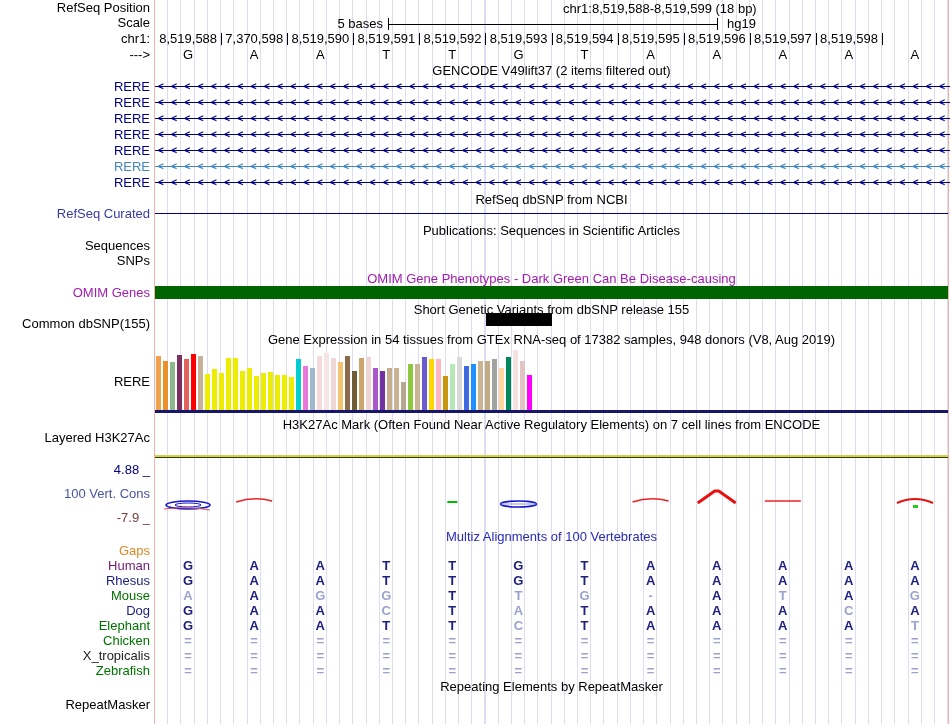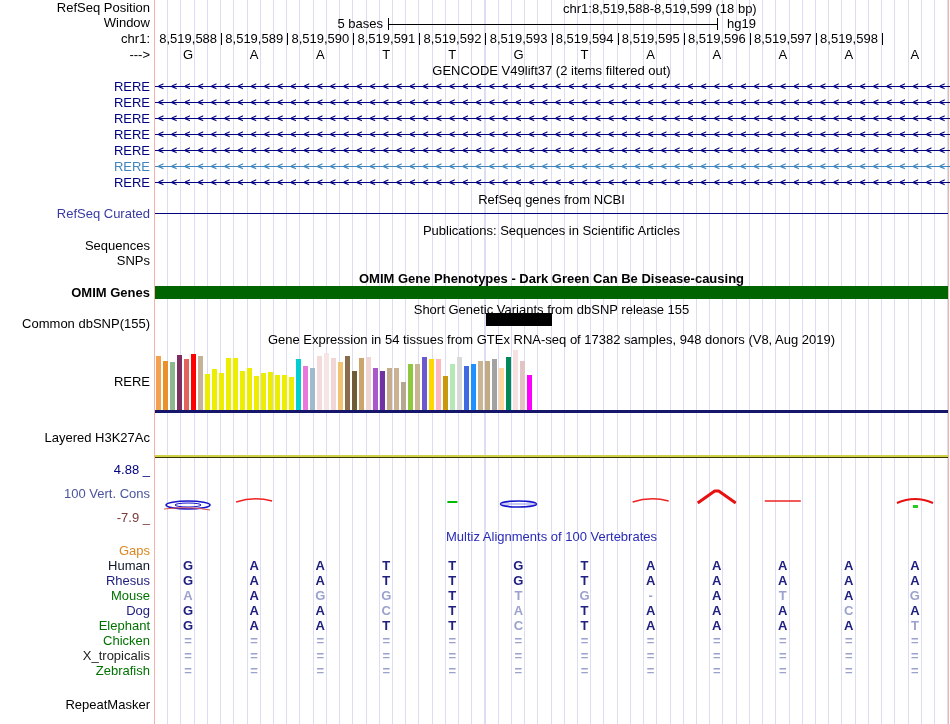--- a/index.html
+++ b/index.html
@@ -4,21 +4,21 @@
 <style>
   html,body{margin:0;padding:0;background:#fff;}
   #browser{position:relative;width:950px;height:724px;overflow:hidden;
     font-family:"Liberation Sans",sans-serif;font-size:13px;color:#000;background:#fff;}
   .abs{position:absolute;}
   .lbl{position:absolute;right:800px;white-space:nowrap;text-align:right;height:14px;line-height:14px;}
   .ctitle{position:absolute;left:155px;width:793px;text-align:center;white-space:nowrap;height:14px;line-height:14px;}
   .c-black{color:#000;}
   .c-navy{color:#000080;}
   .c-indigo{color:#3939A3;}
-  .c-dgreen{color:#000000;font-weight:bold;}
+  .c-dgreen{color:#a21caf;}
   .c-title-blue{color:#2A2AB8;}
   .c-slate{color:#4A549E;}
   .c-maroon{color:#7A3B3B;}
   #gridlines{position:absolute;left:155px;top:0;width:793px;height:724px;
     background-image:repeating-linear-gradient(to right,transparent 0px,transparent 12.2px,#dcdcf2 12.2px,#dcdcf2 13.22px);}
   .edge-line{position:absolute;top:0;width:1px;height:724px;background:#F4B2AA;}
   .tick{position:absolute;width:1px;height:12px;background:#000;}
   .coord{position:absolute;text-align:right;height:14px;line-height:14px;}
   .base-cell{position:absolute;text-align:center;height:14px;line-height:14px;color:#000;}
   .gene-row{position:absolute;left:155px;width:793px;height:14px;overflow:hidden;
@@ -31,32 +31,32 @@
 <body>
 
 <div id="browser">
   <div id="gridlines"></div>
   <div class="edge-line" style="left:154px;"></div>
   <div class="edge-line" style="left:948px;"></div>
 
   <div class="lbl c-black" style="top:1px;">RefSeq Position</div>
   <div class="abs c-black" style="left:563px;top:1px;white-space:nowrap;">chr1:8,519,588-8,519,599 (18 bp)</div>
 
-  <div class="lbl c-black" style="top:16px;">Window</div>
+  <div class="lbl c-black" style="top:16px;">Scale</div>
   <div class="abs c-black" style="left:300px;top:16px;width:83px;text-align:right;">5 bases</div>
   <div class="abs" style="left:388px;top:24px;width:330px;height:1px;background:#000;"></div>
   <div class="abs" style="left:388px;top:18px;width:1px;height:12px;background:#000;"></div>
   <div class="abs" style="left:717px;top:18px;width:1px;height:12px;background:#000;"></div>
   <div class="abs c-black" style="left:727px;top:16px;">hg19</div>
 
   <div class="lbl c-black" style="top:32px;">chr1:</div>
   <div id="coords-row">
       <div class="coord c-black" style="left: 151.083px; top: 32px; width: 66px;">8,519,588</div>
       <div class="tick" style="left: 221.1px; top: 33px;"></div>
-      <div class="coord c-black" style="left: 217.167px; top: 32px; width: 66px;">8,519,589</div>
+      <div class="coord c-black" style="left: 217.167px; top: 32px; width: 66px;">7,370,598</div>
       <div class="tick" style="left: 287.2px; top: 33px;"></div>
       <div class="coord c-black" style="left: 283.25px; top: 32px; width: 66px;">8,519,590</div>
       <div class="tick" style="left: 353.3px; top: 33px;"></div>
       <div class="coord c-black" style="left: 349.333px; top: 32px; width: 66px;">8,519,591</div>
       <div class="tick" style="left: 419.3px; top: 33px;"></div>
       <div class="coord c-black" style="left: 415.417px; top: 32px; width: 66px;">8,519,592</div>
       <div class="tick" style="left: 485.4px; top: 33px;"></div>
       <div class="coord c-black" style="left: 481.5px; top: 32px; width: 66px;">8,519,593</div>
       <div class="tick" style="left: 551.5px; top: 33px;"></div>
       <div class="coord c-black" style="left: 547.583px; top: 32px; width: 66px;">8,519,594</div>
@@ -98,21 +98,21 @@
       <div class="lbl" style="top: 128px; color: rgb(0, 0, 128);">RERE</div>
       <div class="gene-row" style="top: 128px; color: rgb(0, 0, 128); letter-spacing: 7.4px; padding-left: 3px; background-image: linear-gradient(transparent 6px, rgb(0, 0, 128) 6px, rgb(0, 0, 128) 7px, transparent 7px);">&lt;&lt;&lt;&lt;&lt;&lt;&lt;&lt;&lt;&lt;&lt;&lt;&lt;&lt;&lt;&lt;&lt;&lt;&lt;&lt;&lt;&lt;&lt;&lt;&lt;&lt;&lt;&lt;&lt;&lt;&lt;&lt;&lt;&lt;&lt;&lt;&lt;&lt;&lt;&lt;&lt;&lt;&lt;&lt;&lt;&lt;&lt;&lt;&lt;&lt;&lt;&lt;&lt;&lt;&lt;&lt;&lt;&lt;&lt;&lt;</div>
       <div class="lbl" style="top: 144px; color: rgb(0, 0, 128);">RERE</div>
       <div class="gene-row" style="top: 144px; color: rgb(0, 0, 128); letter-spacing: 7.4px; padding-left: 3px; background-image: linear-gradient(transparent 6px, rgb(0, 0, 128) 6px, rgb(0, 0, 128) 7px, transparent 7px);">&lt;&lt;&lt;&lt;&lt;&lt;&lt;&lt;&lt;&lt;&lt;&lt;&lt;&lt;&lt;&lt;&lt;&lt;&lt;&lt;&lt;&lt;&lt;&lt;&lt;&lt;&lt;&lt;&lt;&lt;&lt;&lt;&lt;&lt;&lt;&lt;&lt;&lt;&lt;&lt;&lt;&lt;&lt;&lt;&lt;&lt;&lt;&lt;&lt;&lt;&lt;&lt;&lt;&lt;&lt;&lt;&lt;&lt;&lt;&lt;</div>
       <div class="lbl" style="top: 160px; color: rgb(65, 134, 190);">RERE</div>
       <div class="gene-row" style="top: 160px; color: rgb(65, 134, 190); letter-spacing: 7.4px; padding-left: 3px; background-image: linear-gradient(transparent 6px, rgb(65, 134, 190) 6px, rgb(65, 134, 190) 7px, transparent 7px);">&lt;&lt;&lt;&lt;&lt;&lt;&lt;&lt;&lt;&lt;&lt;&lt;&lt;&lt;&lt;&lt;&lt;&lt;&lt;&lt;&lt;&lt;&lt;&lt;&lt;&lt;&lt;&lt;&lt;&lt;&lt;&lt;&lt;&lt;&lt;&lt;&lt;&lt;&lt;&lt;&lt;&lt;&lt;&lt;&lt;&lt;&lt;&lt;&lt;&lt;&lt;&lt;&lt;&lt;&lt;&lt;&lt;&lt;&lt;&lt;</div>
       <div class="lbl" style="top: 176px; color: rgb(0, 0, 128);">RERE</div>
       <div class="gene-row" style="top: 176px; color: rgb(0, 0, 128); letter-spacing: 7.4px; padding-left: 3px; background-image: linear-gradient(transparent 6px, rgb(0, 0, 128) 6px, rgb(0, 0, 128) 7px, transparent 7px);">&lt;&lt;&lt;&lt;&lt;&lt;&lt;&lt;&lt;&lt;&lt;&lt;&lt;&lt;&lt;&lt;&lt;&lt;&lt;&lt;&lt;&lt;&lt;&lt;&lt;&lt;&lt;&lt;&lt;&lt;&lt;&lt;&lt;&lt;&lt;&lt;&lt;&lt;&lt;&lt;&lt;&lt;&lt;&lt;&lt;&lt;&lt;&lt;&lt;&lt;&lt;&lt;&lt;&lt;&lt;&lt;&lt;&lt;&lt;&lt;</div>
     </div>
 
-  <div class="ctitle c-black" style="top:193px;">RefSeq genes from NCBI</div>
+  <div class="ctitle c-black" style="top:193px;">RefSeq dbSNP from NCBI</div>
   <div class="lbl c-indigo" style="top:207px;">RefSeq Curated</div>
   <div class="hline" style="top:213px;height:1px;background:#000080;"></div>
 
   <div class="ctitle c-black" style="top:224px;">Publications: Sequences in Scientific Articles</div>
   <div class="lbl c-black" style="top:239px;">Sequences</div>
   <div class="lbl c-black" style="top:254px;">SNPs</div>
 
   <div class="ctitle c-dgreen" style="top:272px;">OMIM Gene Phenotypes - Dark Green Can Be Disease-causing</div>
   <div class="lbl c-dgreen" style="top:286px;">OMIM Genes</div>
   <div class="hline" style="top:286px;height:13px;background:#006400;"></div>
@@ -174,20 +174,21 @@
       <div class="gtex-bar" style="left: 485px; top: 361px; width: 5px; height: 49px; background: rgb(194, 170, 130);"></div>
       <div class="gtex-bar" style="left: 492px; top: 359px; width: 5px; height: 51px; background: rgb(162, 162, 162);"></div>
       <div class="gtex-bar" style="left: 499px; top: 368px; width: 5px; height: 42px; background: rgb(255, 214, 155);"></div>
       <div class="gtex-bar" style="left: 506px; top: 357px; width: 5px; height: 53px; background: rgb(0, 136, 90);"></div>
       <div class="gtex-bar" style="left: 513px; top: 350px; width: 5px; height: 60px; background: rgb(246, 225, 225);"></div>
       <div class="gtex-bar" style="left: 520px; top: 361px; width: 5px; height: 49px; background: rgb(226, 196, 196);"></div>
       <div class="gtex-bar" style="left: 527px; top: 375px; width: 5px; height: 35px; background: rgb(255, 0, 255);"></div>
     </div>
   <div class="hline" style="top:410px;height:3px;background:#16166B;"></div>
 
+  <div class="ctitle c-black" style="top:418px;">H3K27Ac Mark (Often Found Near Active Regulatory Elements) on 7 cell lines from ENCODE</div>
   <div class="lbl c-black" style="top:431px;">Layered H3K27Ac</div>
   <div class="hline" style="top:455px;height:2px;background:#D2D24A;"></div>
   <div class="hline" style="top:457px;height:1px;background:#3A3A00;"></div>
 
   <div class="lbl c-navy" style="top:463px;">4.88 _</div>
   <div class="lbl c-slate" style="top:487px;">100 Vert. Cons</div>
   <div class="lbl c-maroon" style="top:511px;">-7.9 _</div>
   <svg id="phylop-svg" class="abs" style="left:155px;top:460px;" width="793" height="62">
       <ellipse cx="33.041666666666664" cy="45" rx="22" ry="4" fill="none" stroke="#1414CC" stroke-width="1.6"></ellipse>
       <ellipse cx="33.041666666666664" cy="45" rx="13" ry="2" fill="none" stroke="#1414CC" stroke-width="1"></ellipse>
@@ -199,21 +200,21 @@
       <path d="M 477.62499999999994 42 Q 495.62499999999994 36 513.625 41" fill="none" stroke="#EE2222" stroke-width="1.4"></path>
       <path d="M 542.7083333333333 43 L 559.7083333333333 31 L 563.7083333333333 31 L 580.7083333333333 43" fill="none" stroke="#E81111" stroke-width="3" stroke-linejoin="round"></path>
       <line x1="609.7916666666666" y1="41" x2="645.7916666666666" y2="41" stroke="#EE2222" stroke-width="1.4"></line>
       <path d="M 741.9583333333333 43 Q 759.9583333333333 35 777.9583333333333 43" fill="none" stroke="#E81111" stroke-width="2"></path>
       <rect x="757.9583333333333" y="45" width="5" height="3" fill="#22CC22"></rect>
     </svg>
 
   <div class="ctitle c-title-blue" style="top:530px;">Multiz Alignments of 100 Vertebrates</div>
   <div id="multiz-rows">
       <div class="lbl" style="top: 544px; color: rgb(221, 136, 34);">Gaps</div>
-      <div class="lbl" style="top: 559px; color: #0f172a;">Human</div>
+      <div class="lbl" style="top: 559px; color: #701a75;">Human</div>
       <div class="mz-cell" style="left: 155px; top: 559px; color: rgb(32, 32, 128);">G</div>
       <div class="mz-cell" style="left: 221.1px; top: 559px; color: rgb(32, 32, 128);">A</div>
       <div class="mz-cell" style="left: 287.2px; top: 559px; color: rgb(32, 32, 128);">A</div>
       <div class="mz-cell" style="left: 353.3px; top: 559px; color: rgb(32, 32, 128);">T</div>
       <div class="mz-cell" style="left: 419.3px; top: 559px; color: rgb(32, 32, 128);">T</div>
       <div class="mz-cell" style="left: 485.4px; top: 559px; color: rgb(32, 32, 128);">G</div>
       <div class="mz-cell" style="left: 551.5px; top: 559px; color: rgb(32, 32, 128);">T</div>
       <div class="mz-cell" style="left: 617.6px; top: 559px; color: rgb(32, 32, 128);">A</div>
       <div class="mz-cell" style="left: 683.7px; top: 559px; color: rgb(32, 32, 128);">A</div>
       <div class="mz-cell" style="left: 749.8px; top: 559px; color: rgb(32, 32, 128);">A</div>
@@ -305,14 +306,15 @@
       <div class="mz-cell" style="left: 419.3px; top: 664px; color: rgb(156, 162, 206);">=</div>
       <div class="mz-cell" style="left: 485.4px; top: 664px; color: rgb(156, 162, 206);">=</div>
       <div class="mz-cell" style="left: 551.5px; top: 664px; color: rgb(156, 162, 206);">=</div>
       <div class="mz-cell" style="left: 617.6px; top: 664px; color: rgb(156, 162, 206);">=</div>
       <div class="mz-cell" style="left: 683.7px; top: 664px; color: rgb(156, 162, 206);">=</div>
       <div class="mz-cell" style="left: 749.8px; top: 664px; color: rgb(156, 162, 206);">=</div>
       <div class="mz-cell" style="left: 815.8px; top: 664px; color: rgb(156, 162, 206);">=</div>
       <div class="mz-cell" style="left: 881.9px; top: 664px; color: rgb(156, 162, 206);">=</div>
     </div>
 
+  <div class="ctitle c-black" style="top:680px;">Repeating Elements by RepeatMasker</div>
   <div class="lbl c-black" style="top:698px;">RepeatMasker</div>
 </div>
 
 </body></html>

